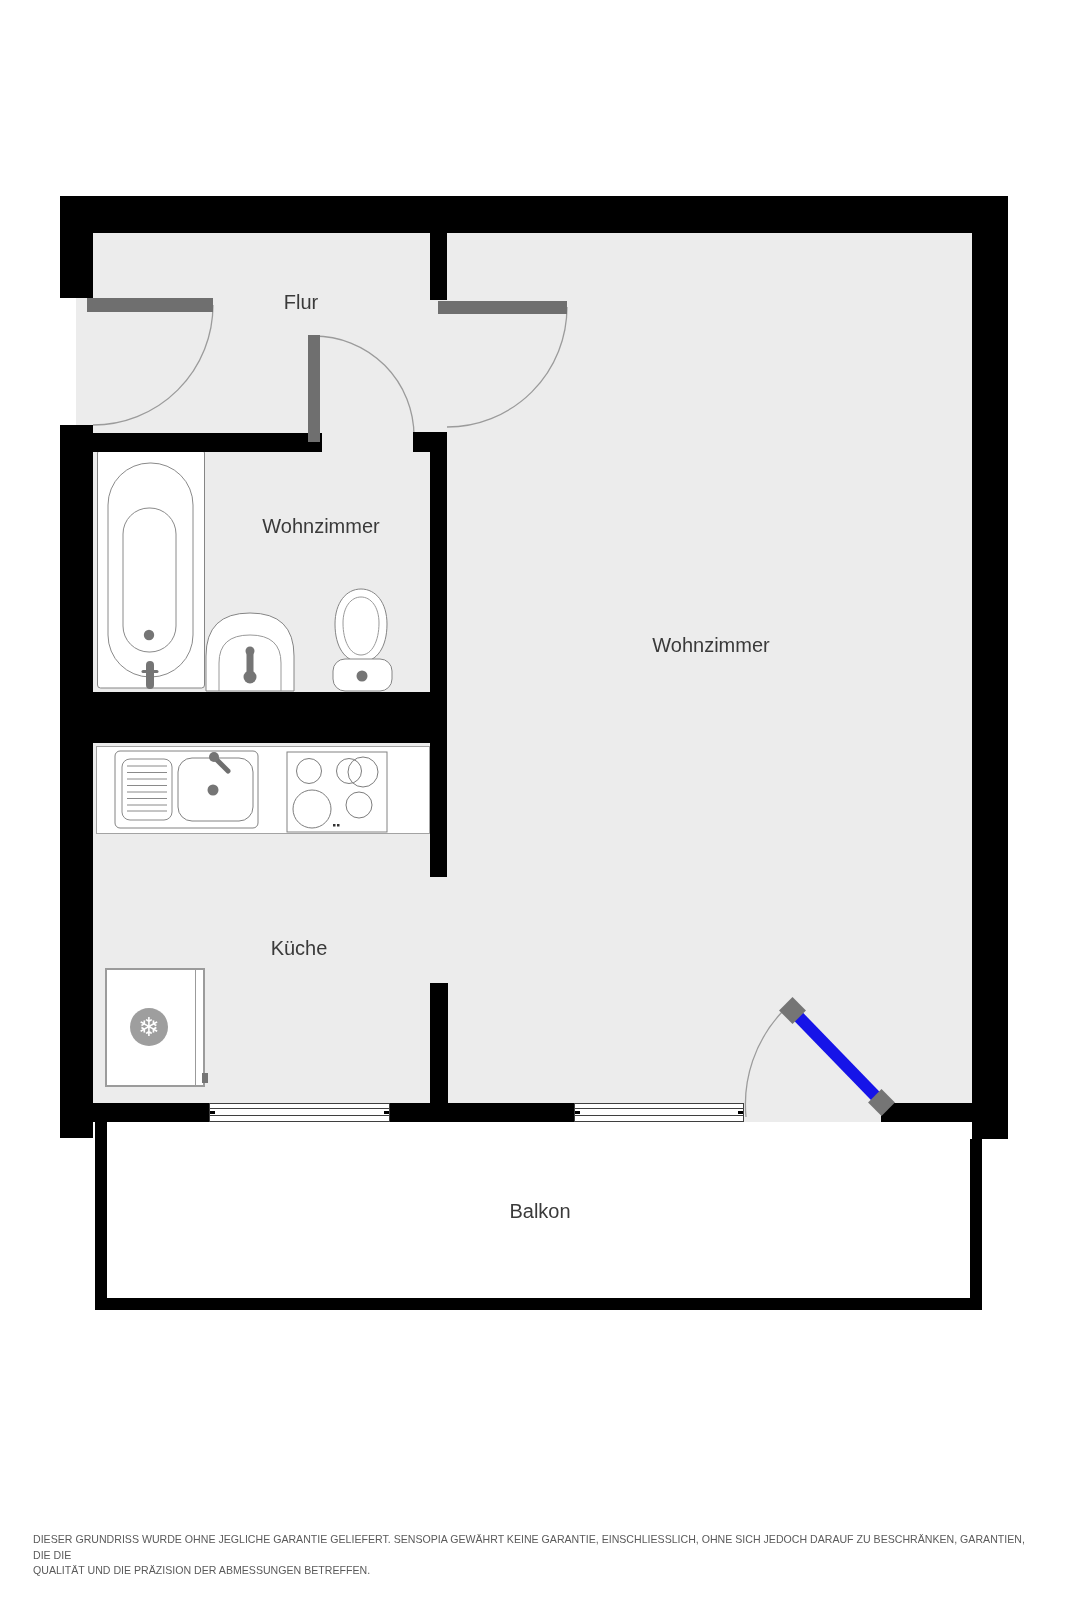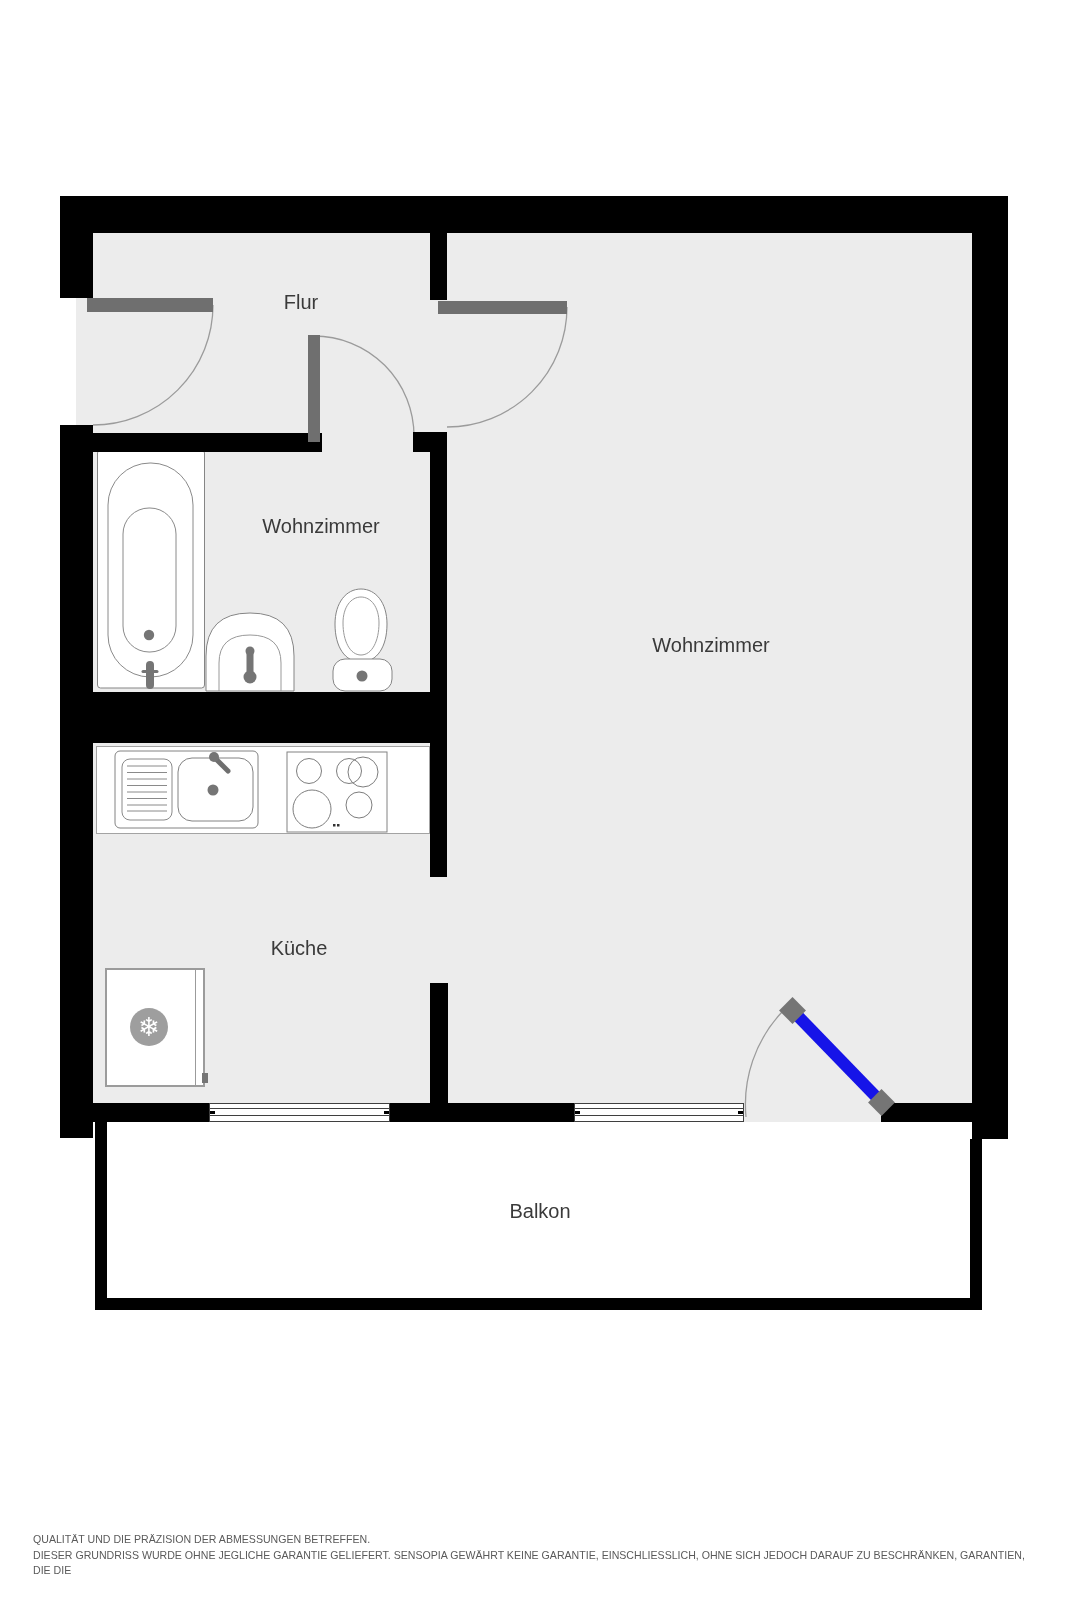--- a/index.html
+++ b/index.html
@@ -150,17 +150,17 @@
   <div class="hinge" style="left:783px;top:1001px;"></div>
   <div class="hinge" style="left:872px;top:1093px;"></div>
 
   <div class="room-label" style="left:277px;top:302px;margin-left:24px;">Flur</div>
   <div class="room-label" style="left:321px;top:526px;">Wohnzimmer</div>
   <div class="room-label" style="left:711px;top:645px;">Wohnzimmer</div>
   <div class="room-label" style="left:299px;top:948px;">Küche</div>
   <div class="room-label" style="left:540px;top:1211px;">Balkon</div>
 
   <div class="disclaimer">
+    <div>DIESER GRUNDRISS WURDE OHNE JEGLICHE GARANTIE GELIEFERT. SENSOPIA GEWÄHRT KEINE GARANTIE, EINSCHLIESSLICH, OHNE SICH JEDOCH DARAUF ZU BESCHRÄNKEN, GARANTIEN, DIE DIE</div>
     <div>QUALITÄT UND DIE PRÄZISION DER ABMESSUNGEN BETREFFEN.</div>
-    <div>DIESER GRUNDRISS WURDE OHNE JEGLICHE GARANTIE GELIEFERT. SENSOPIA GEWÄHRT KEINE GARANTIE, EINSCHLIESSLICH, OHNE SICH JEDOCH DARAUF ZU BESCHRÄNKEN, GARANTIEN, DIE DIE</div>
   </div>
 
 </div>
 
 </body></html>

